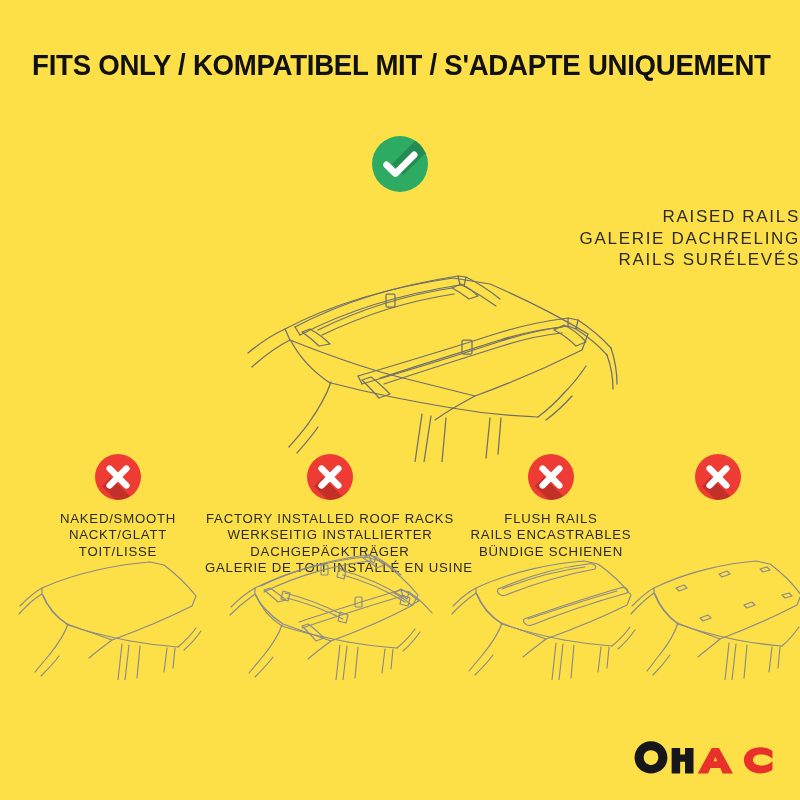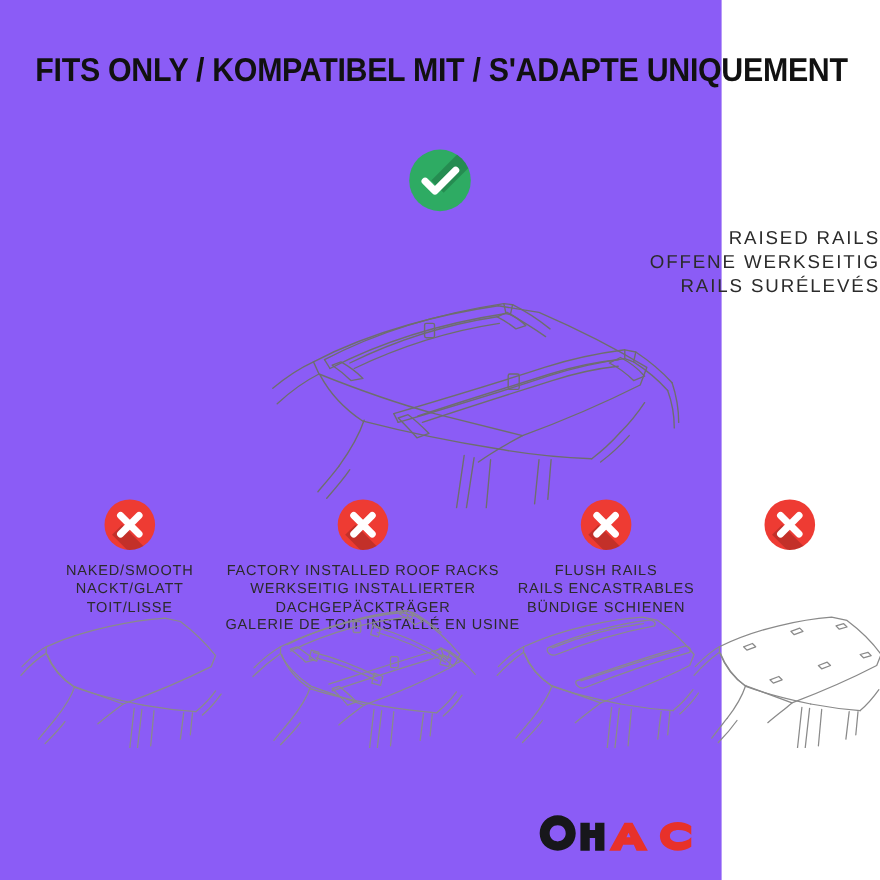--- a/index.html
+++ b/index.html
@@ -9,23 +9,23 @@
   }
   body {
     width: 800px;
     height: 800px;
     overflow: hidden;
     font-family: "Liberation Sans", sans-serif;
     -webkit-font-smoothing: antialiased;
   }
   #page {
     position: relative;
-    width: 656px;
+    width: 800px;
     height: 800px;
-    background: #8b5cf6;
+    background: #fde047;
   }
 
   
   .title-bar {
     position: absolute;
     left: 0;
     top: 48px;
     width: 800px;
     text-align: center;
   }
@@ -155,21 +155,21 @@
     <div class="badge green">
       <div class="shadow">
         <i style="width:70px;height:16px;left:20px;top:28px;transform:rotate(-45deg);transform-origin:0 0;"></i>
       </div>
       <svg viewBox="0 0 56 56">
         <path d="M14.5 28.8 L23.4 37.6 L42.2 18.8" fill="none" stroke="#ffffff" stroke-width="6.6" stroke-linecap="round" stroke-linejoin="round"></path>
       </svg>
     </div>
     <div class="ok-labels">
       <div>RAISED RAILS</div>
-      <div>OFFENE WERKSEITIG</div>
+      <div>GALERIE DACHRELING</div>
       <div>RAILS SURÉLEVÉS</div>
     </div>
   </div>
 
   <div class="hero">
     <svg viewBox="0 0 440 190" xmlns="http://www.w3.org/2000/svg">
       <g fill="none" stroke="#6e6e6e" stroke-width="1.25" stroke-linecap="round" stroke-linejoin="round">
 
         <path d="M95 57 C150 28 215 13 263 6 L300 12 C330 25 370 45 398 62
                  L392 78 C356 96 318 112 285 124 L205 104

